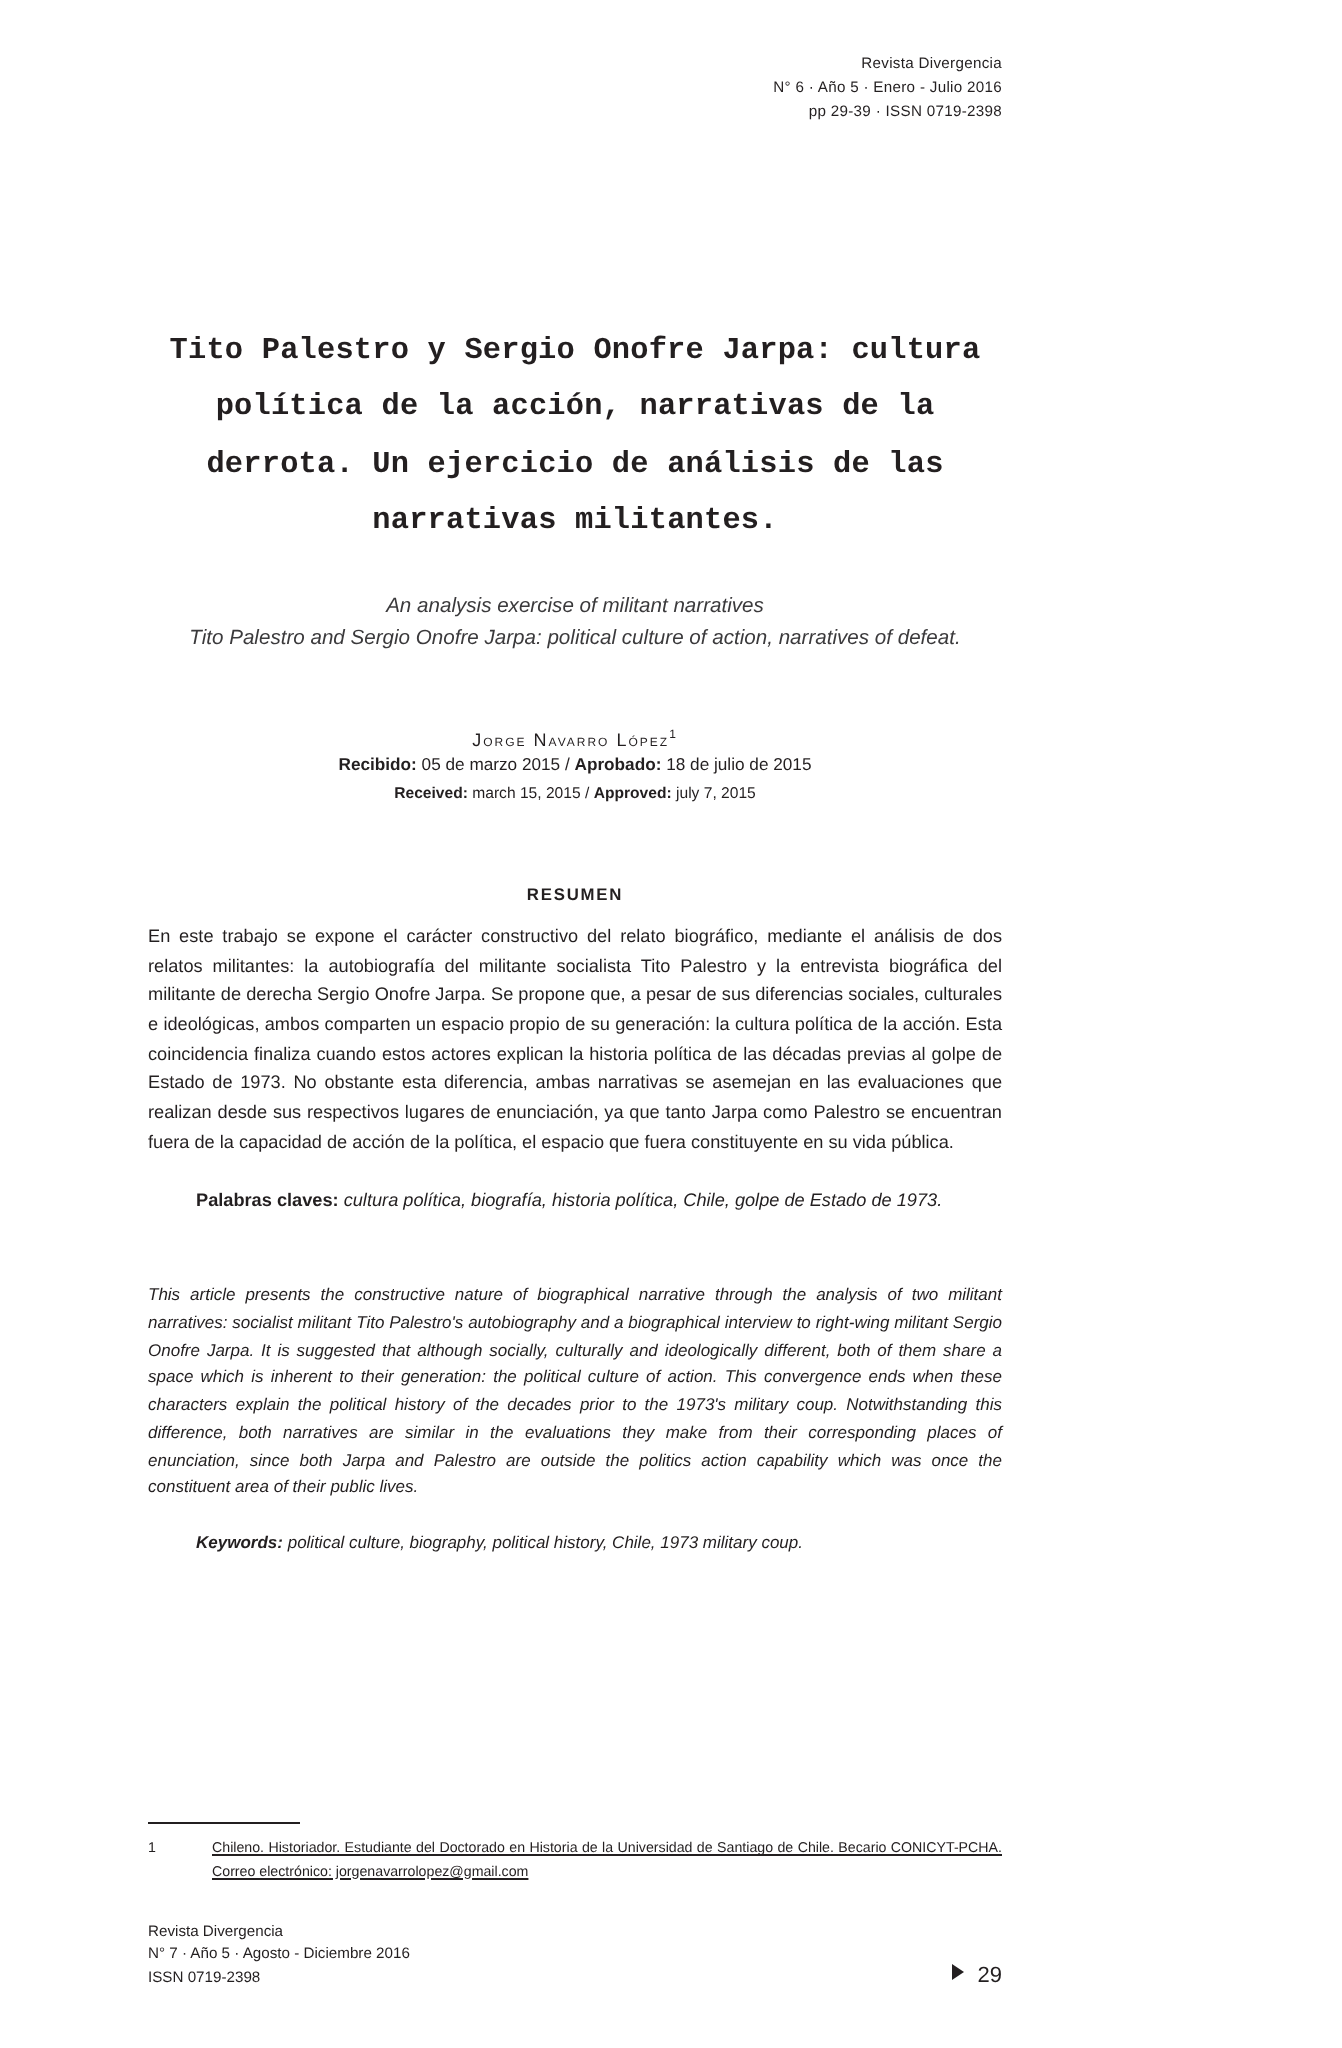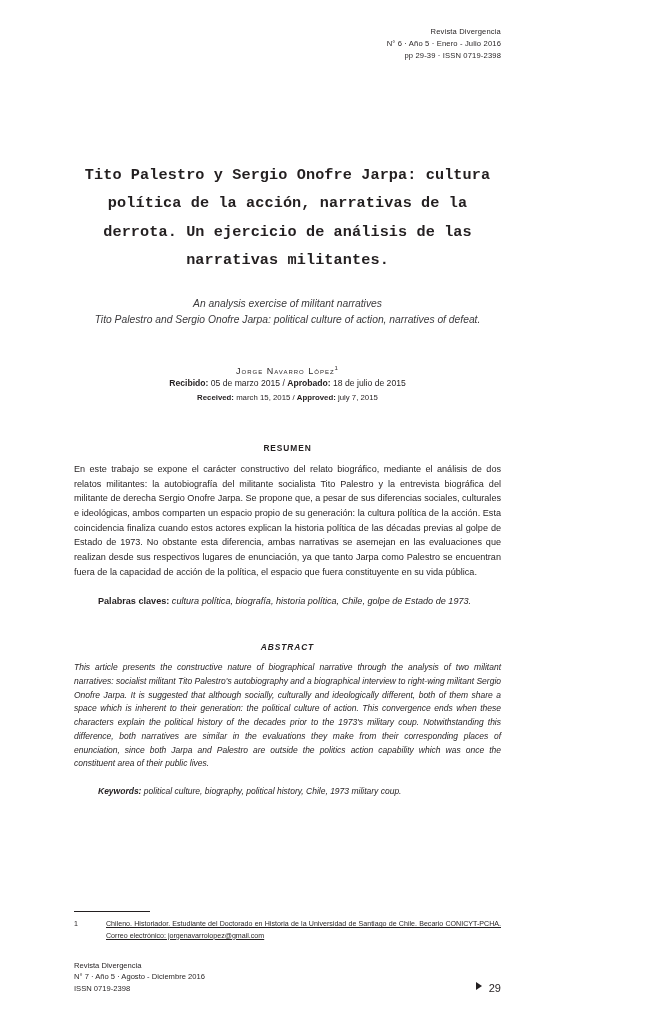--- a/index.html
+++ b/index.html
@@ -202,21 +202,20 @@
   <div class="section">
     <div class="section-heading">Resumen</div>
     <div class="body-text">En este trabajo se expone el carácter constructivo del relato biográfico, mediante el análisis de dos relatos militantes: la autobiografía del militante socialista Tito Palestro y la entrevista biográfica del militante de derecha Sergio Onofre Jarpa. Se propone que, a pesar de sus diferencias sociales, culturales e ideológicas, ambos comparten un espacio propio de su generación: la cultura política de la acción. Esta coincidencia finaliza cuando estos actores explican la historia política de las décadas previas al golpe de Estado de 1973. No obstante esta diferencia, ambas narrativas se asemejan en las evaluaciones que realizan desde sus respectivos lugares de enunciación, ya que tanto Jarpa como Palestro se encuentran fuera de la capacidad de acción de la política, el espacio que fuera constituyente en su vida pública.</div>
     <div class="keywords">
       <span class="lbl">Palabras claves:</span>
       <span class="val">cultura política, biografía, historia política, Chile, golpe de Estado de 1973.</span>
     </div>
   </div>
 
   <div class="section abstract-block">
-    <div class="section-heading italic">Abstract</div>
     <div class="body-text italic">This article presents the constructive nature of biographical narrative through the analysis of two militant narratives: socialist militant Tito Palestro's autobiography and a biographical interview to right-wing militant Sergio Onofre Jarpa. It is suggested that although socially, culturally and ideologically different, both of them share a space which is inherent to their generation: the political culture of action. This convergence ends when these characters explain the political history of the decades prior to the 1973's military coup. Notwithstanding this difference, both narratives are similar in the evaluations they make from their corresponding places of enunciation, since both Jarpa and Palestro are outside the politics action capability which was once the constituent area of their public lives.</div>
     <div class="keywords en">
       <span class="lbl">Keywords:</span>
       <span>political culture, biography, political history, Chile, 1973 military coup.</span>
     </div>
   </div>
 
   <div class="footnote-wrap">
     <div class="footnote-rule"></div>
     <div class="footnote">

